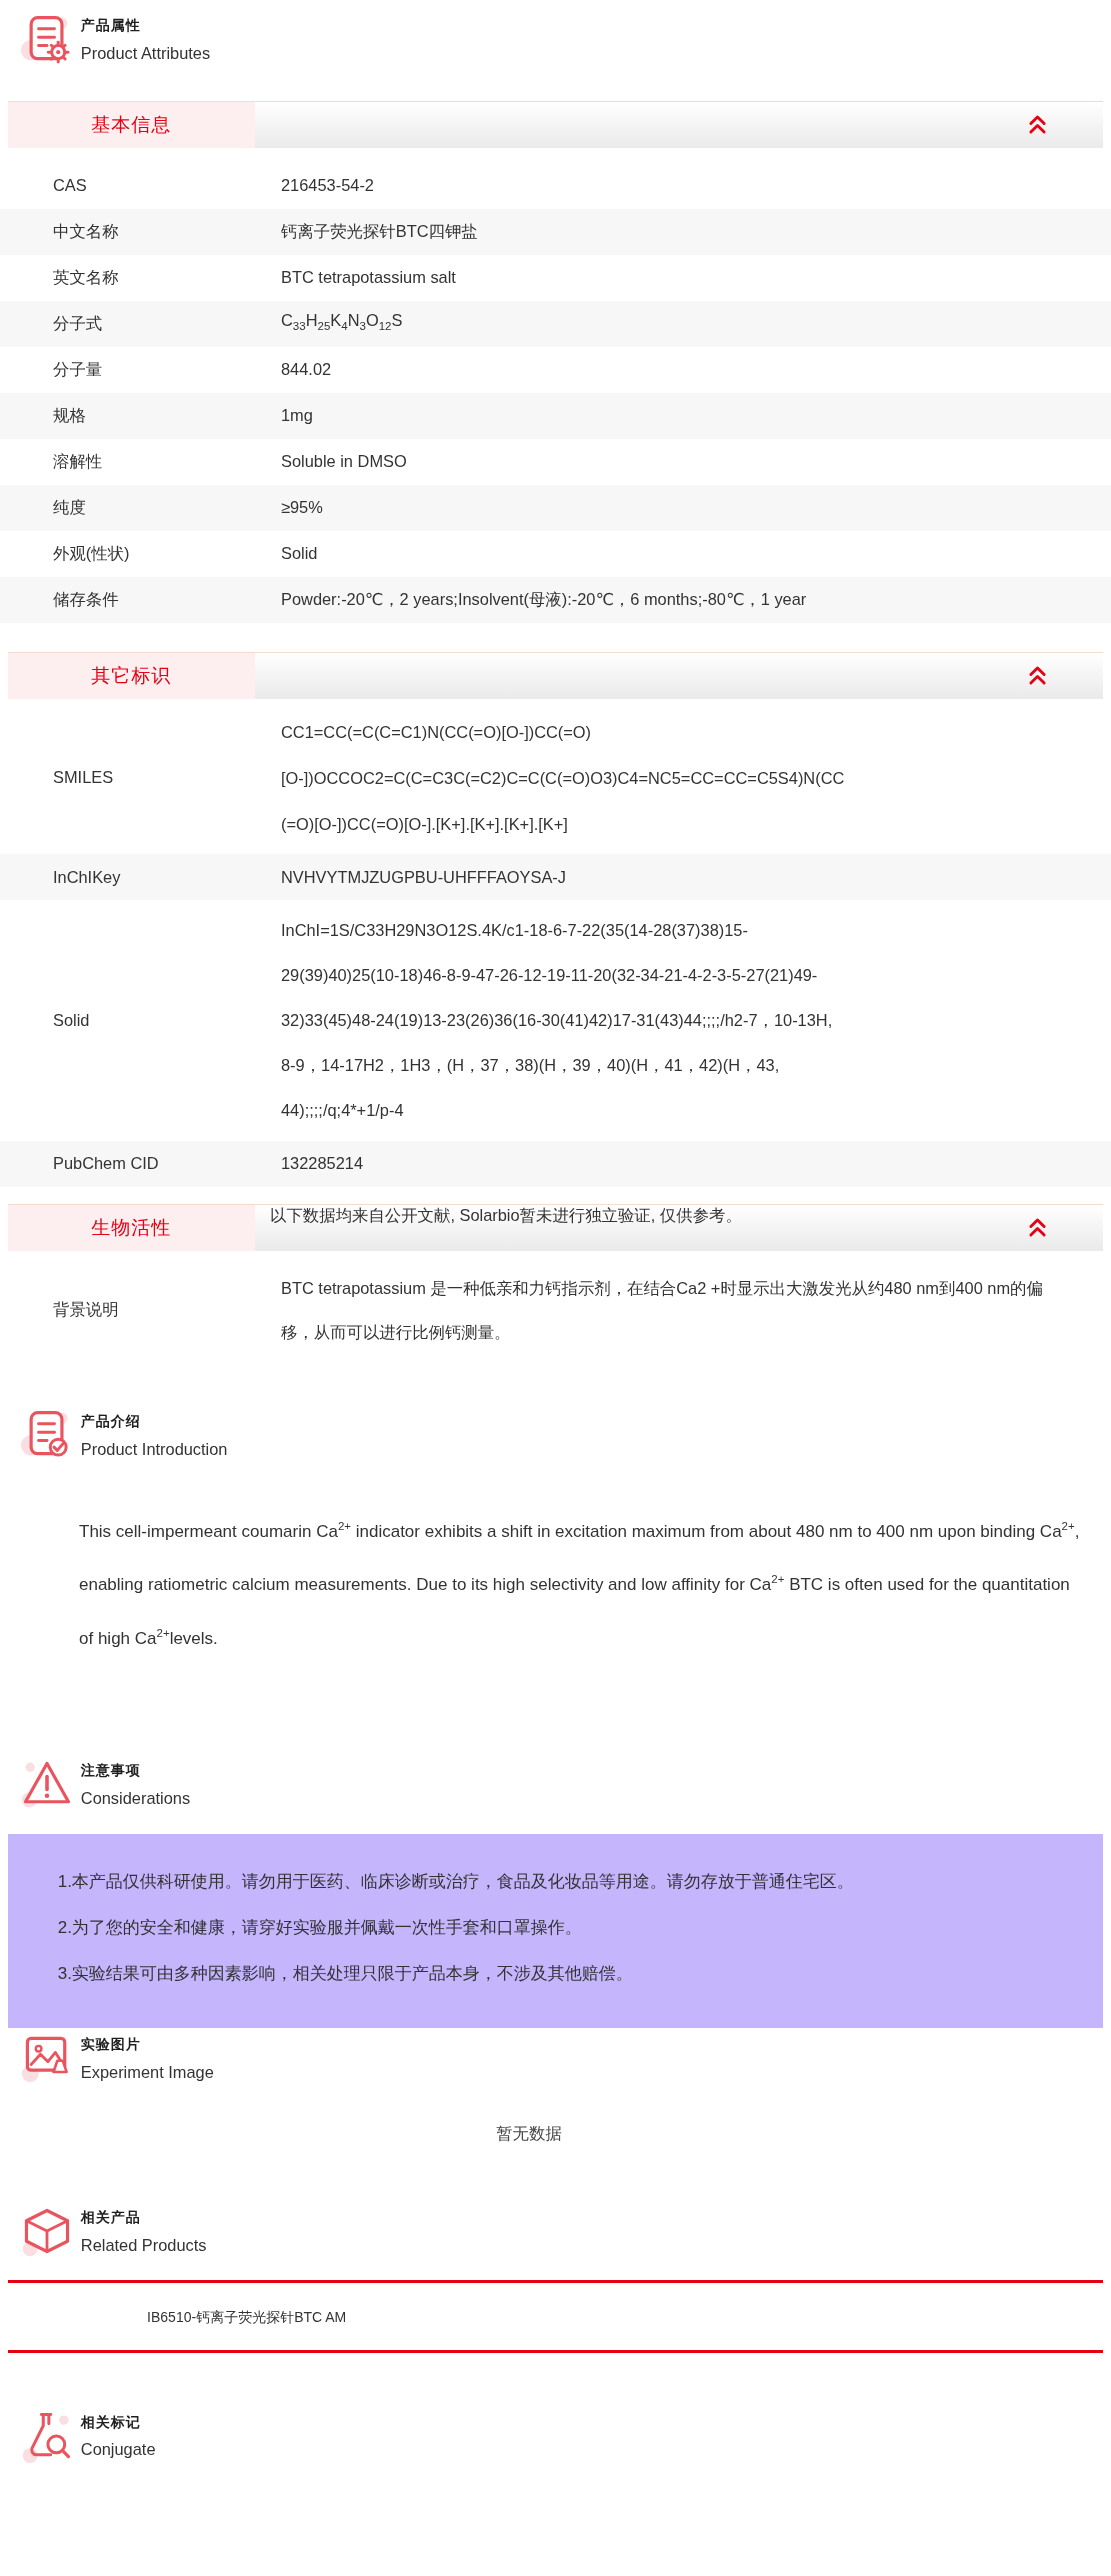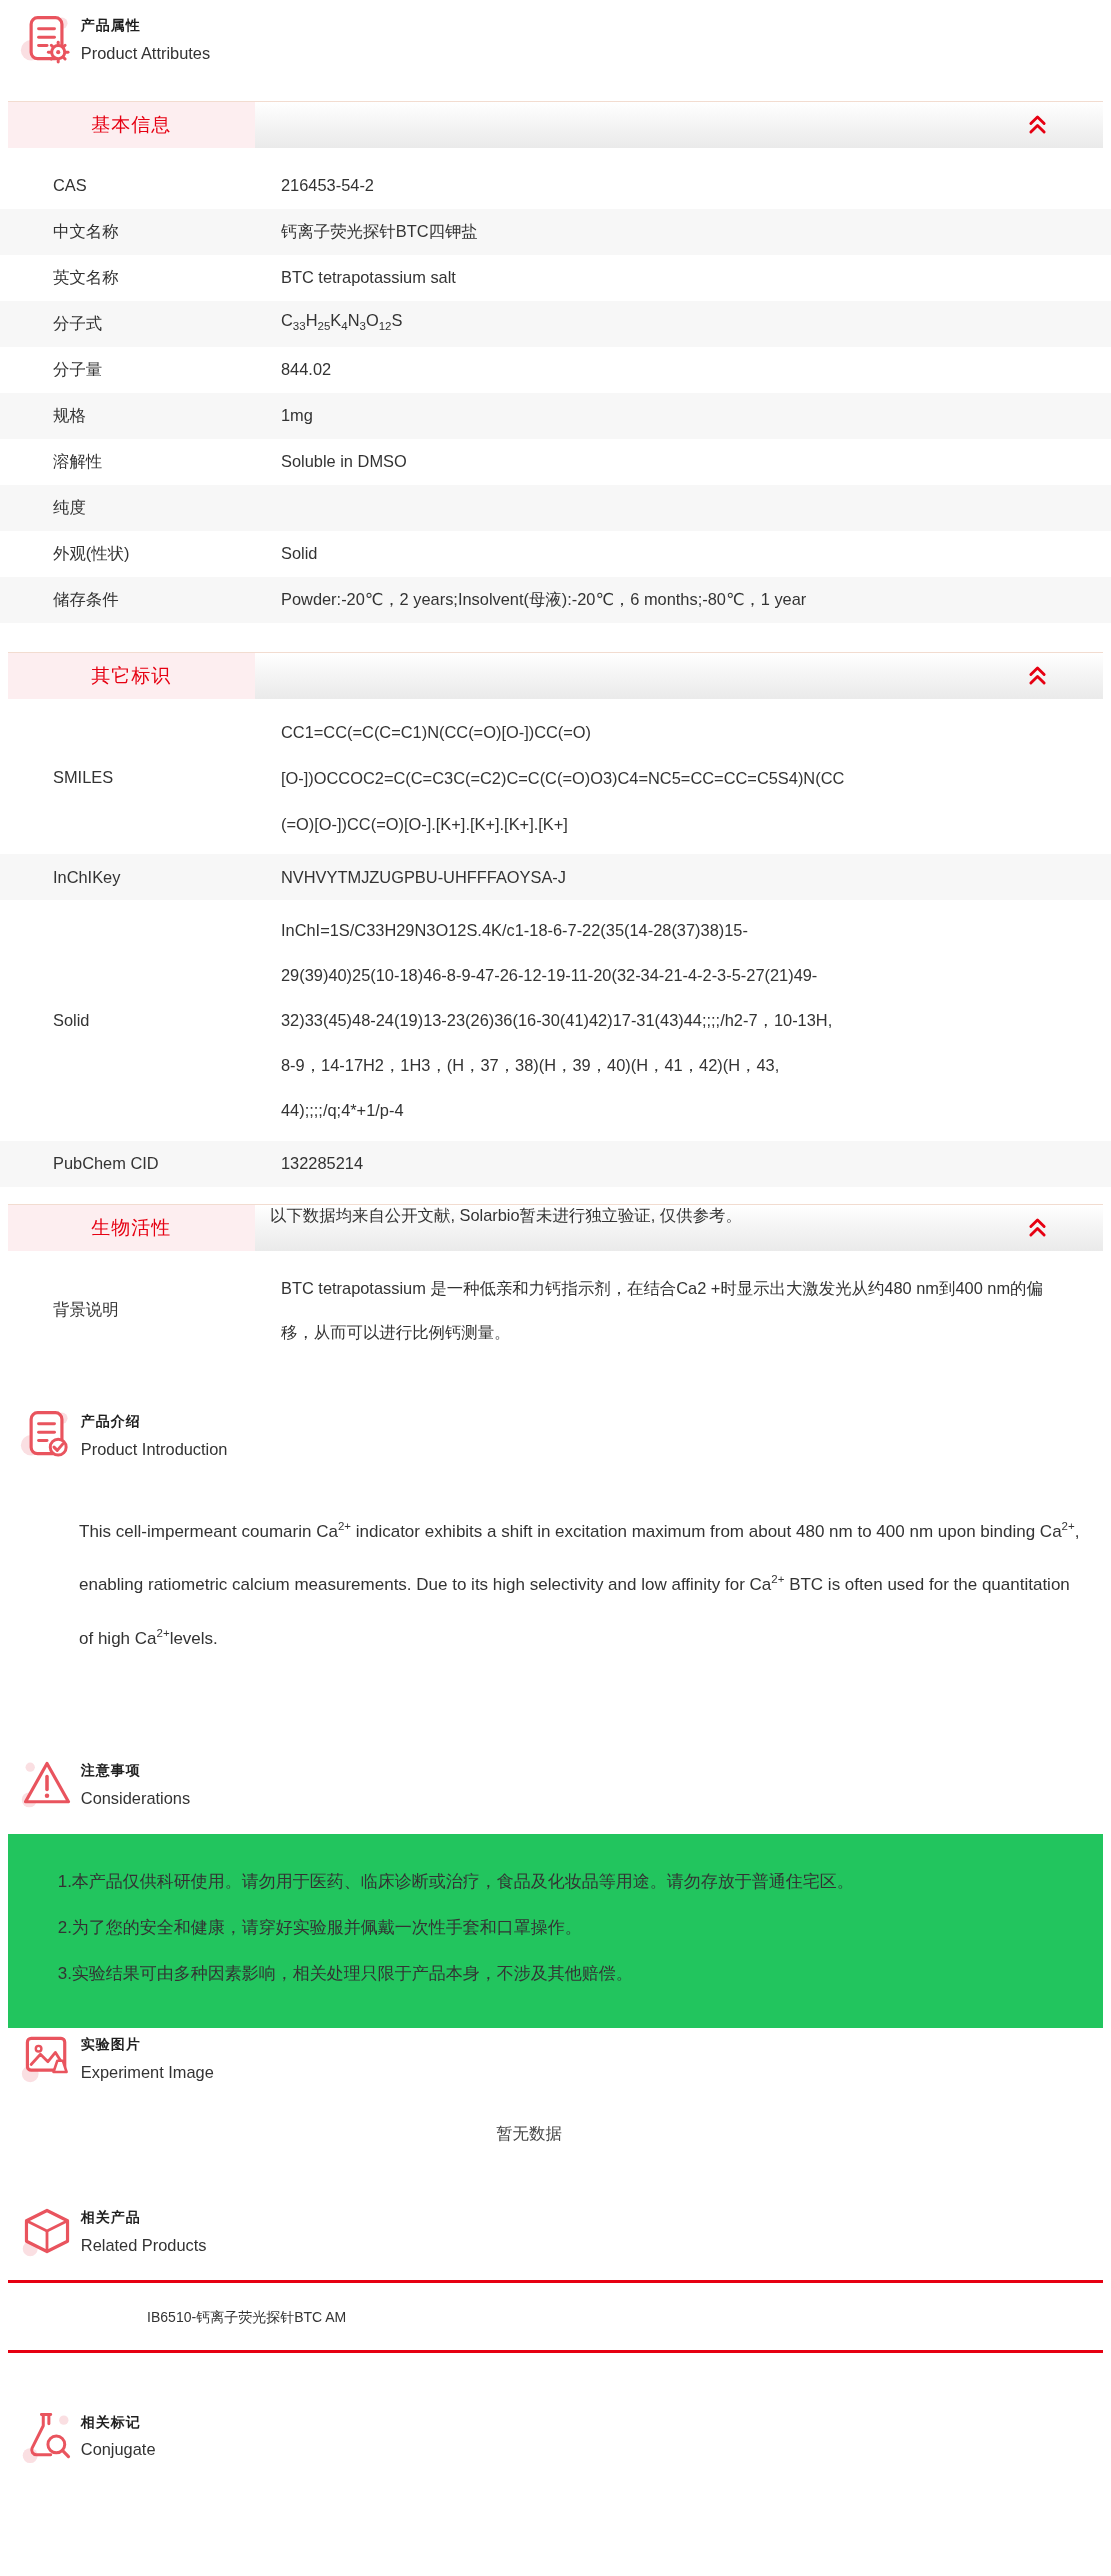--- a/index.html
+++ b/index.html
@@ -40,21 +40,21 @@
   .row.single{height:46px;}
   sub{font-size:11.5px;}
   sup{font-size:11.5px;}
   
   .bg-row{display:flex;align-items:center;padding:13.5px 38px 13.5px 53px;font-size:16.4px;margin-top:1.9px;}
   .bg-row .lbl{width:228px;flex:0 0 auto;}
   .bg-row .val{flex:1;line-height:44px;}
   
   .intro-p{margin:37px 29px 0 79px;font-size:17px;line-height:48px;color:#333;}
   
-  .gray-box{margin:20px 7.7px 0 7.7px;background:#22c55e;padding:25px 48px 31px 50px;}
+  .gray-box{margin:20px 7.7px 0 7.7px;background:#c4b5fd;padding:25px 48px 31px 50px;}
   .gray-box .itm{font-size:17px;line-height:46px;color:#333;}
   
   .empty{width:1058px;text-align:center;margin-top:35px;font-size:16.4px;color:#444;}
   
   .rel-tbl{margin:19px 7.7px 0 7.7px;border-top:3.8px solid #e60012;border-bottom:3.8px solid #e60012;}
   .rel-item{margin-left:89px;width:300px;text-align:center;font-size:14px;line-height:38px;padding:15.4px 0 13.5px 0;color:#333;cursor:pointer;}
   
   .mt-h1{padding-top:9.6px;}
   .mt-bar1{margin-top:31px;}
   .mt-bar2{margin-top:29px;}
@@ -133,20 +133,21 @@
   <div class="row h48 alt">
       <div class="lbl">规格</div>
       <div class="val">1mg</div>
     </div>
   <div class="row h48">
       <div class="lbl">溶解性</div>
       <div class="val">Soluble in DMSO</div>
     </div>
   <div class="row h48 alt">
       <div class="lbl">纯度</div>
+      <div class="val">≥95%</div>
     </div>
   <div class="row h48">
       <div class="lbl">外观(性状)</div>
       <div class="val">Solid</div>
     </div>
   <div class="row h48 alt">
       <div class="lbl">储存条件</div>
       <div class="val">Powder:-20℃，2 years;Insolvent(母液):-20℃，6 months;-80℃，1 year</div>
     </div>
 </div>

